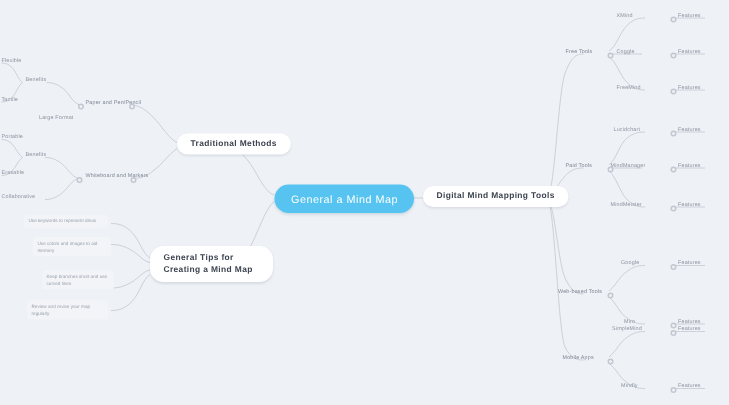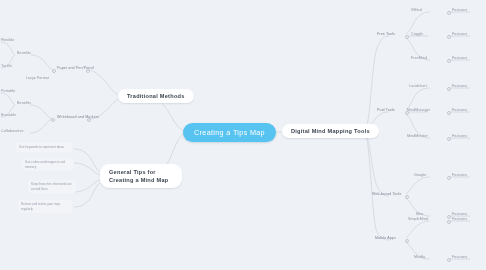--- a/index.html
+++ b/index.html
@@ -171,21 +171,21 @@
   <span class="dot" style="left:448px;top:36px;"></span>
   <span class="dot" style="left:448px;top:60px;"></span>
   <span class="dot" style="left:448px;top:88px;"></span>
   <span class="dot" style="left:448px;top:112px;"></span>
   <span class="dot" style="left:448px;top:138px;"></span>
   <span class="dot" style="left:448px;top:177px;"></span>
   <span class="dot" style="left:448px;top:216px;"></span>
   <span class="dot" style="left:448px;top:221px;"></span>
   <span class="dot" style="left:448px;top:259px;"></span>
 
-  <div class="node root" style="left:183px;top:123px;">Creating a Tips Map</div>
+  <div class="node root" style="left:183px;top:123px;">General a Mind Map</div>
 
   <div class="node branch" style="left:118px;top:89px;">Traditional Methods</div>
 
   <div class="node branch two-line" style="left:100px;top:164px;width:82px;">General Tips for Creating a Mind Map</div>
 
   <div class="node branch" style="left:282px;top:124px;">Digital Mind Mapping Tools</div>
 
   <div class="node leaf mid" style="left:57px;top:66px;">Paper and Pen/Pencil</div>
   <div class="node leaf mid" style="left:57px;top:115px;">Whiteboard and Markers</div>
 

